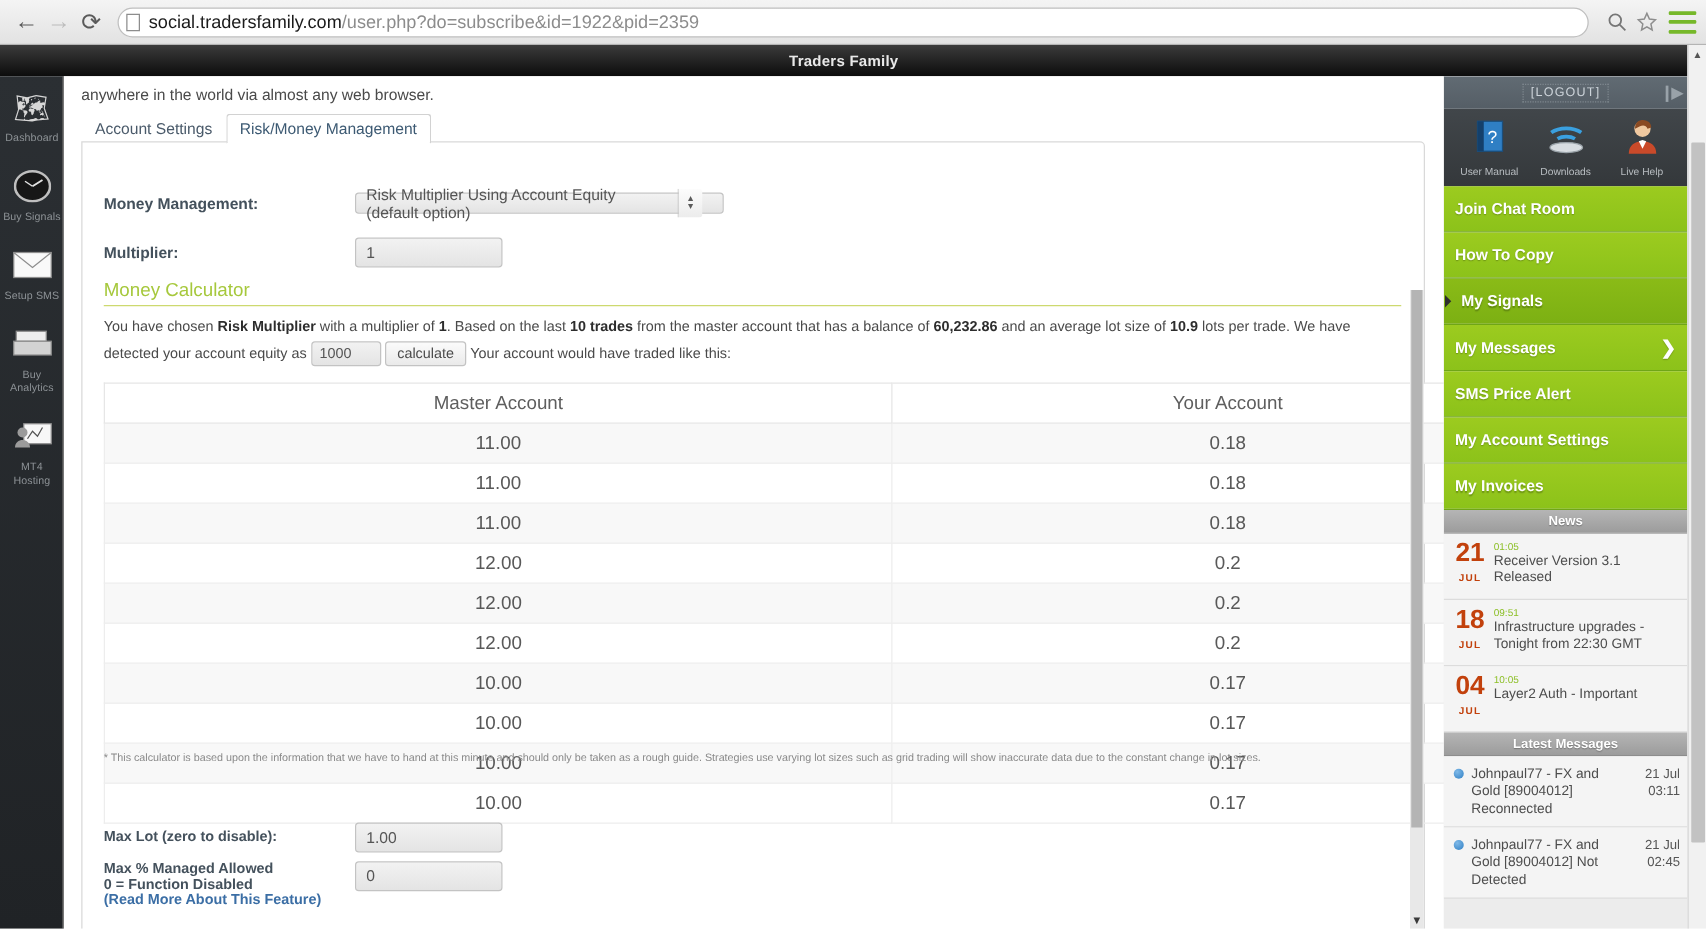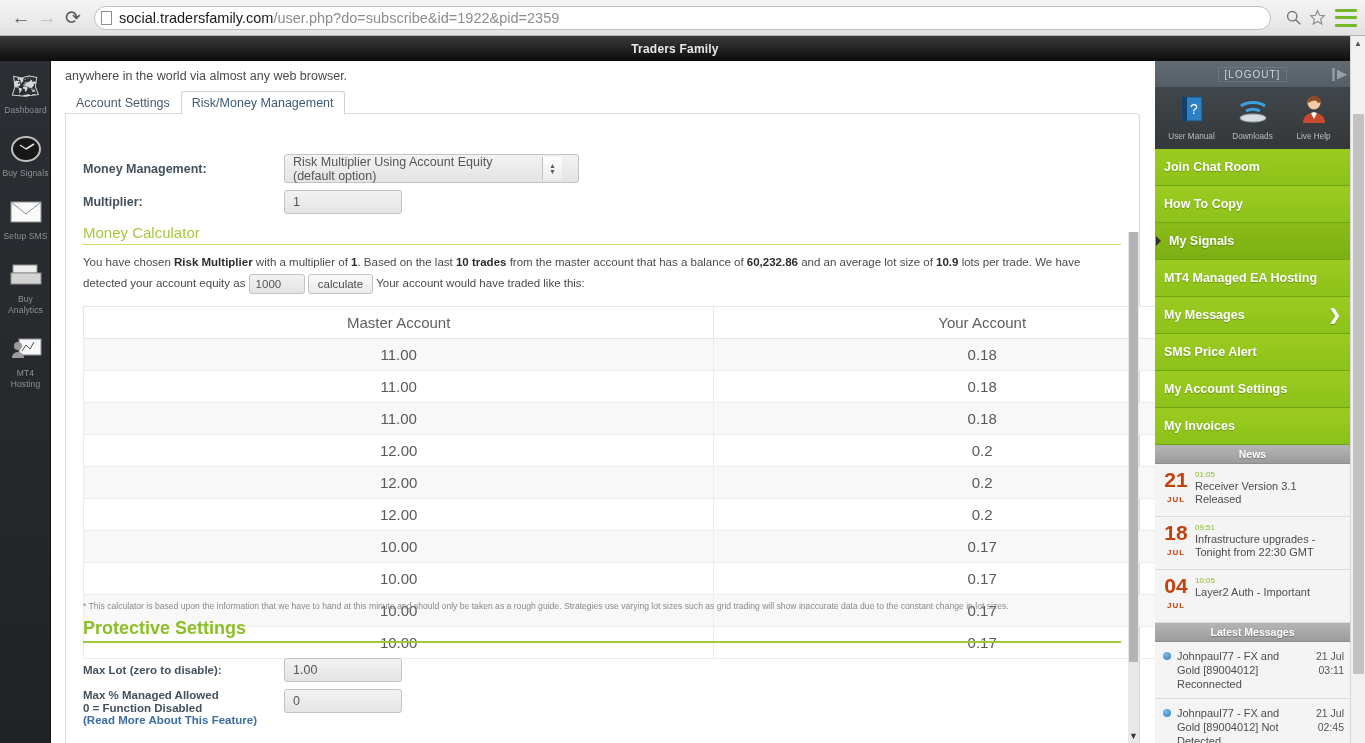--- a/index.html
+++ b/index.html
@@ -104,21 +104,21 @@
     font-size: 12.5px; font-weight: bold; color: #44515c;
     width: 180px; flex: none;
   }
   .inp {
     background: linear-gradient(#f2f2f2, #e4e4e4);
     border: 1px solid #c3c3c3; border-radius: 3px;
     font-family: "Liberation Sans", sans-serif;
     font-size: 12.5px; color: #555; padding: 0 8px;
   }
   #mm-select {
-    width: 295px; height: 29px; display: flex; align-items: center;
+    width: 295px; height: 17px; display: flex; align-items: center;
     justify-content: space-between; padding-right: 16px;
   }
   #mm-select-arrows {
     width: 20px; height: 23px; margin-left: 6px; flex: none;
     background: linear-gradient(#fcfcfc, #ececec);
     border-left: 1px solid #c3c3c3; border-radius: 0 3px 3px 0;
     display: flex; flex-direction: column; align-items: center;
     justify-content: center; gap: 3px; color: #5a5a5a; font-size: 7px;
     line-height: 6px;
   }
@@ -424,21 +424,20 @@
             </tr>
             <tr class="">
               <td>10.00</td>
               <td>0.17</td>
             </tr>
           </tbody>
       </table>
 
       <div id="footnote" style="position:absolute;left:17px;top:471px;width:1038px;">* This calculator is based upon the information that we have to hand at this minute and should only be taken as a rough guide. Strategies use varying lot sizes such as grid trading will show inaccurate data due to the constant change in lot sizes.</div>
 
-      <div id="protective-head" style="position:absolute;left:17px;top:504px;width:1038px;">Protective Settings</div>
 
       <div class="form-row" style="position:absolute;left:17px;top:544px;">
         <div class="pf-label" style="width:180px;">Max Lot (zero to disable):</div>
         <input class="inp pf-input" value="1.00" style="">
       </div>
 
       <div class="form-row" style="position:absolute;left:17px;top:575px;align-items:flex-start;">
         <div class="pf-label" style="width:180px;">
           <span>Max % Managed Allowed</span><br>
           <span>0 = Function Disabled</span><br>
@@ -499,23 +498,20 @@
           <span>Join Chat Room</span>
         </div>
         <div class="green-item">
           <span>How To Copy</span>
         </div>
         <div class="green-item active">
           <span class="marker"></span>
           <span>My Signals</span>
         </div>
         <div class="green-item">
-          <span>MT4 Managed EA Hosting</span>
-        </div>
-        <div class="green-item">
           <span>My Messages</span>
           <span class="chev">❯</span>
         </div>
         <div class="green-item">
           <span>SMS Price Alert</span>
         </div>
         <div class="green-item">
           <span>My Account Settings</span>
         </div>
         <div class="green-item">

